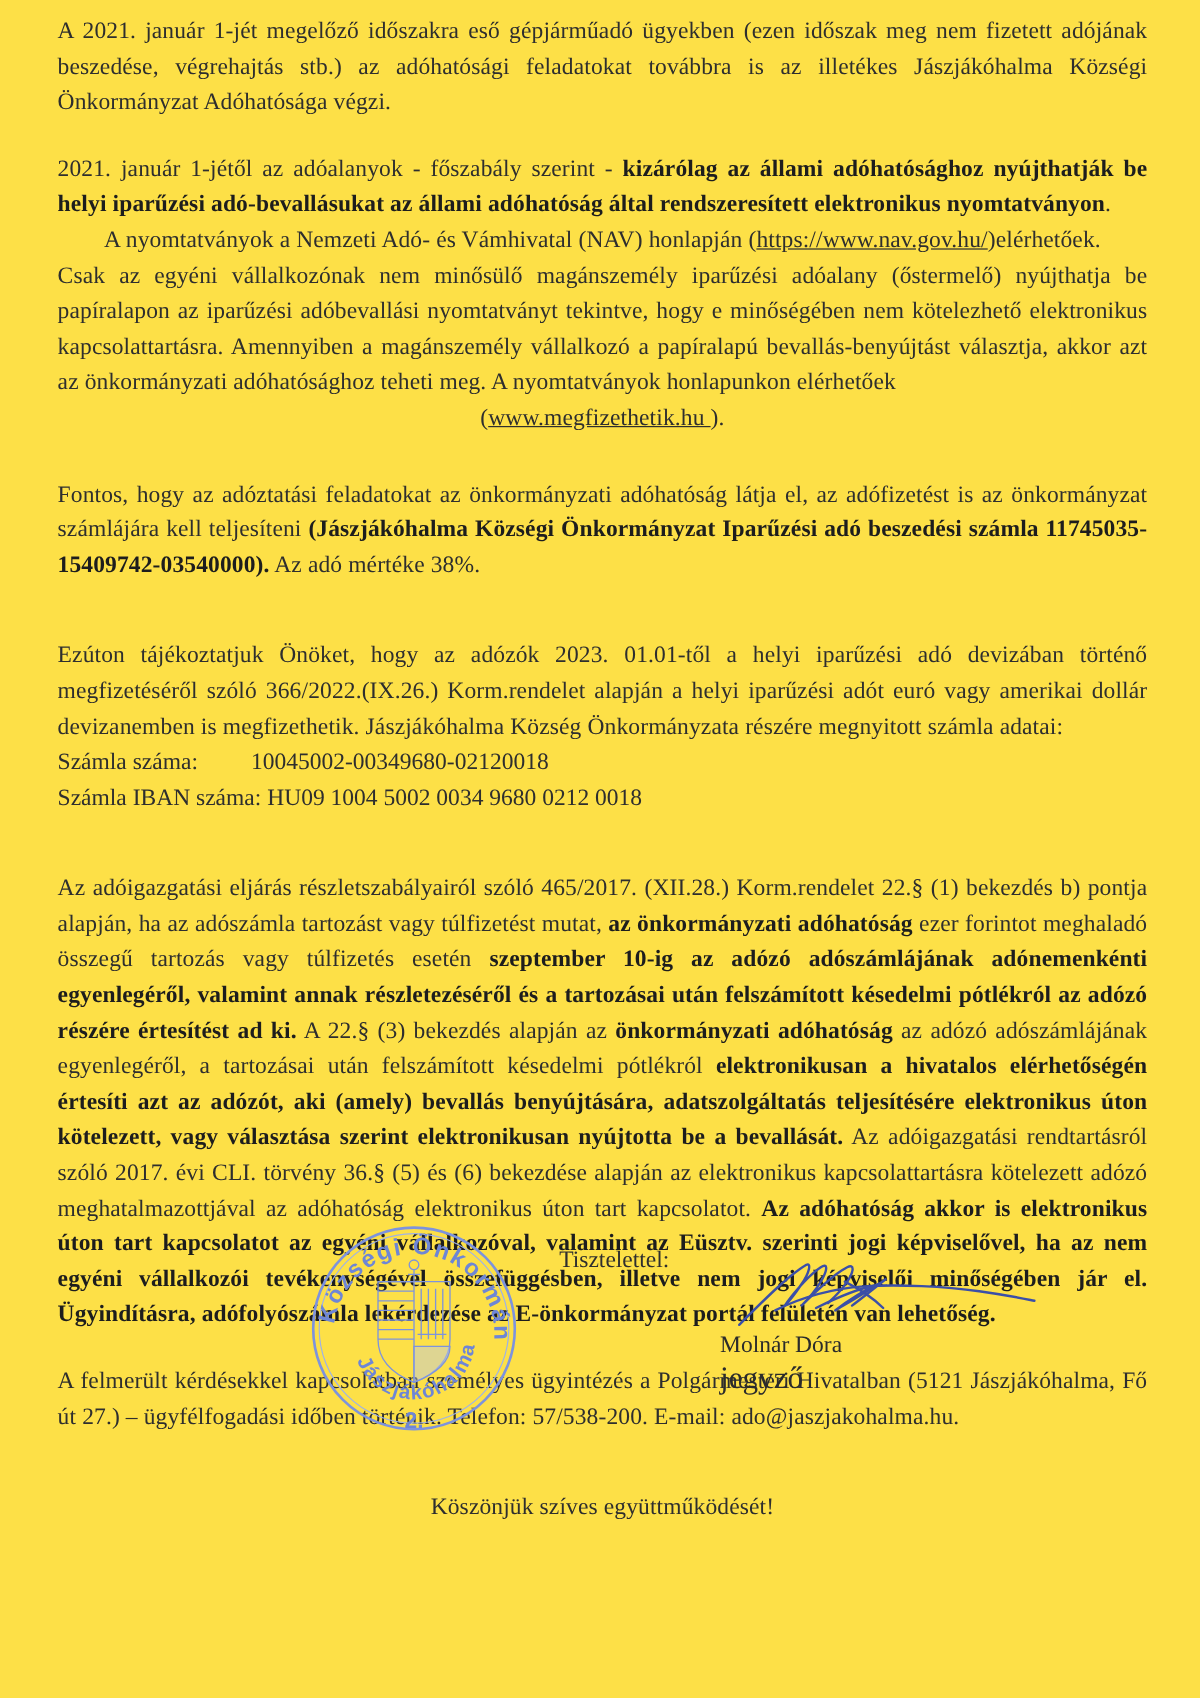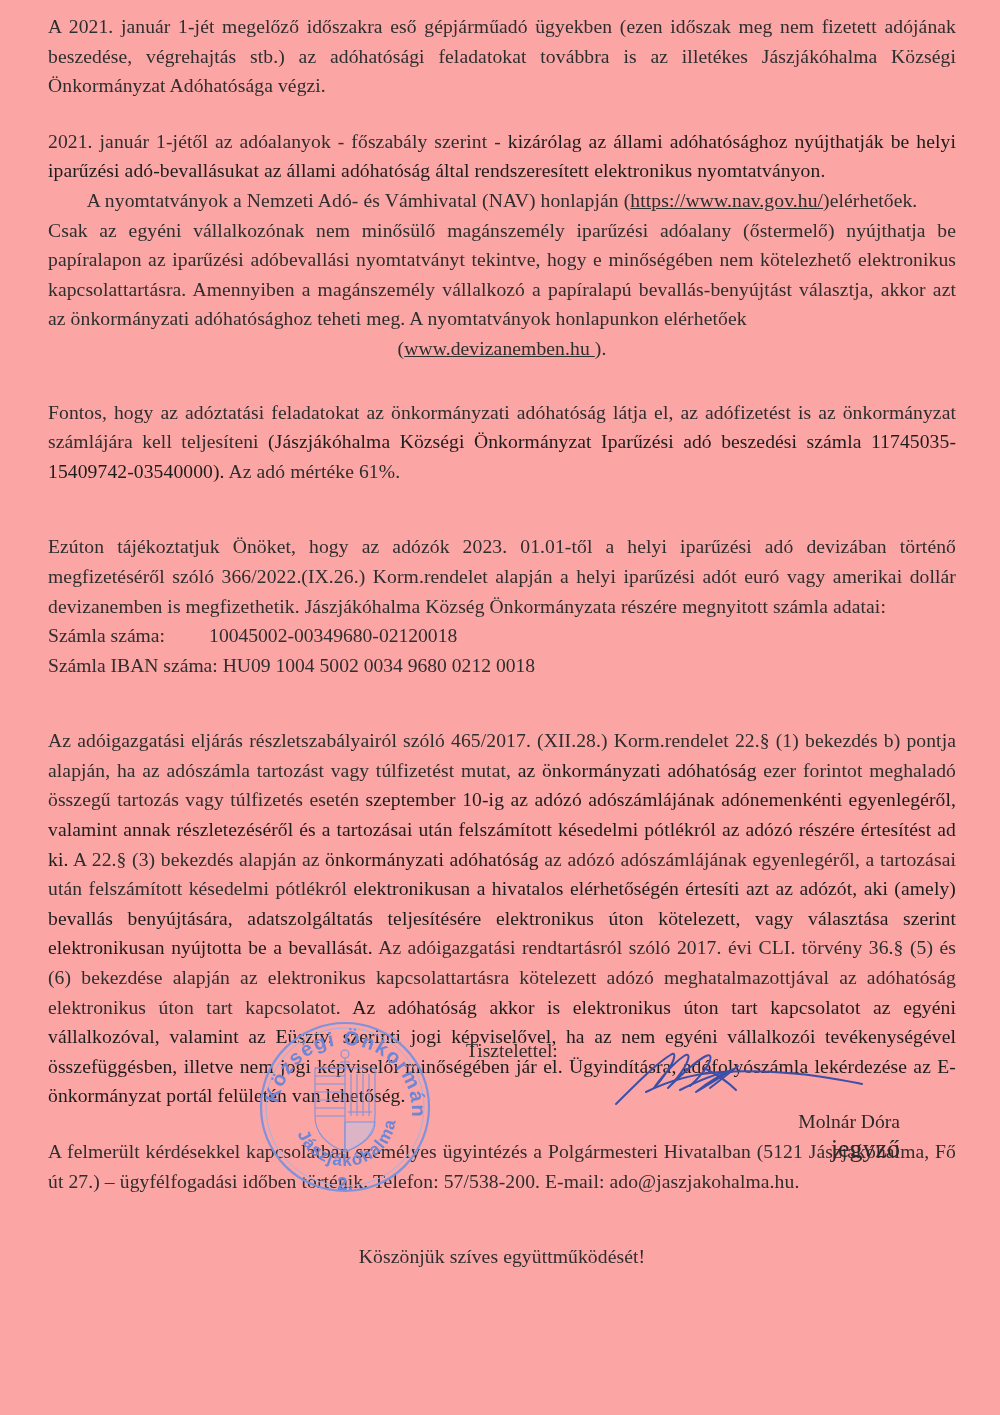--- a/index.html
+++ b/index.html
@@ -13,21 +13,21 @@
     height: 1415px;
     position: relative;
     overflow: hidden;
     font-family: "Liberation Serif", "DejaVu Serif", serif;
     color: #2b2b2b;
   }
 
   .page {
     position: absolute;
     inset: 0;
-    background: #fca5a5;
+    background: #fde047;
   }
 
   .content {
     position: absolute;
     left: 48px;
     top: 12px;
     width: 908px;
   }
 
   p.para {
@@ -37,21 +37,21 @@
     text-align: justify;
     text-justify: inter-word;
     letter-spacing: 0.1px;
     color: #2e2e2e;
   }
   p.para.nojust { text-align: center; }
   .gap-md { height: 26px; }
   .gap-lg { height: 34px; }
   .gap-xl { height: 46px; }
 
-  b, strong { font-weight: normal; color: #1d1d1d; margin-top: 47px; }
+  b, strong { font-weight: bold; color: #1d1d1d; margin-top: 47px; }
 
   .lnk {
     text-decoration: underline;
     color: #2e2e2e;
   }
 
   .acct-line {
     font-size: 19.6px;
     line-height: 29.6px;
     white-space: pre;
@@ -83,21 +83,21 @@
     font-size: 19.6px;
     line-height: 26px;
     color: #2e2e2e;
   }
 
   .sig-wrap {
     position: absolute;
     left: 600px;
     top: 50px;
     width: 300px;
-    text-align: right;
+    text-align: left;
   }
   .sig-ink {
     position: absolute;
     left: -20px;
     top: -12px;
     width: 330px;
     height: 80px;
     pointer-events: none;
   }
   .sig-ink svg { display:block; width: 330px; height: 80px; }
@@ -124,25 +124,25 @@
 
     <p class="para">A 2021. január 1-jét megelőző időszakra eső gépjárműadó ügyekben (ezen időszak meg nem fizetett adójának beszedése, végrehajtás stb.) az adóhatósági feladatokat továbbra is az illetékes Jászjákóhalma Községi Önkormányzat Adóhatósága végzi.</p>
 
     <div class="gap-md"></div>
 
     <p class="para"><span>2021. január 1-jétől az adóalanyok - főszabály szerint - </span><b>kizárólag az állami adóhatósághoz nyújthatják be helyi iparűzési adó-bevallásukat az állami adóhatóság által rendszeresített elektronikus nyomtatványon</b><span>.</span></p>
 
     <p class="para nojust"><span>A nyomtatványok a Nemzeti Adó- és Vámhivatal (NAV) honlapján (</span><a class="lnk" href="#">https://www.nav.gov.hu/</a><span>)elérhetőek.</span></p>
 
     <p class="para"><span>Csak az egyéni vállalkozónak nem minősülő magánszemély iparűzési adóalany (őstermelő) nyújthatja be papíralapon az iparűzési adóbevallási nyomtatványt tekintve, hogy e minőségében nem kötelezhető elektronikus kapcsolattartásra. Amennyiben a magánszemély vállalkozó a papíralapú bevallás-benyújtást választja, akkor azt az önkormányzati adóhatósághoz teheti meg. A nyomtatványok honlapunkon elérhetőek</span></p>
-    <p class="para nojust"><span>(</span><a class="lnk" href="#">www.devizanemben.hu </a><span>).</span></p>
+    <p class="para nojust"><span>(</span><a class="lnk" href="#">www.megfizethetik.hu </a><span>).</span></p>
 
     <div class="gap-lg"></div>
 
-    <p class="para"><span>Fontos, hogy az adóztatási feladatokat az önkormányzati adóhatóság látja el, az adófizetést is az önkormányzat számlájára kell teljesíteni </span><b>(Jászjákóhalma Községi Önkormányzat Iparűzési adó beszedési számla 11745035-15409742-03540000).</b><span> Az adó mértéke 61%.</span></p>
+    <p class="para"><span>Fontos, hogy az adóztatási feladatokat az önkormányzati adóhatóság látja el, az adófizetést is az önkormányzat számlájára kell teljesíteni </span><b>(Jászjákóhalma Községi Önkormányzat Iparűzési adó beszedési számla 11745035-15409742-03540000).</b><span> Az adó mértéke 38%.</span></p>
 
     <div class="gap-xl"></div>
 
     <p class="para">Ezúton tájékoztatjuk Önöket, hogy az adózók 2023. 01.01-től a helyi iparűzési adó devizában történő megfizetéséről szóló 366/2022.(IX.26.) Korm.rendelet alapján a helyi iparűzési adót euró vagy amerikai dollár devizanemben is megfizethetik. Jászjákóhalma Község Önkormányzata részére megnyitott számla adatai:</p>
 
     <div class="acct-line"><span>Számla száma:</span><span>&nbsp;&nbsp;&nbsp;&nbsp;&nbsp;&nbsp;&nbsp;&nbsp;&nbsp;</span><span>10045002-00349680-02120018</span></div>
     <div class="acct-line"><span>Számla IBAN száma:</span><span>&nbsp;</span><span>HU09 1004 5002 0034 9680 0212 0018</span></div>
 
     <div class="gap-xl"></div>
 

